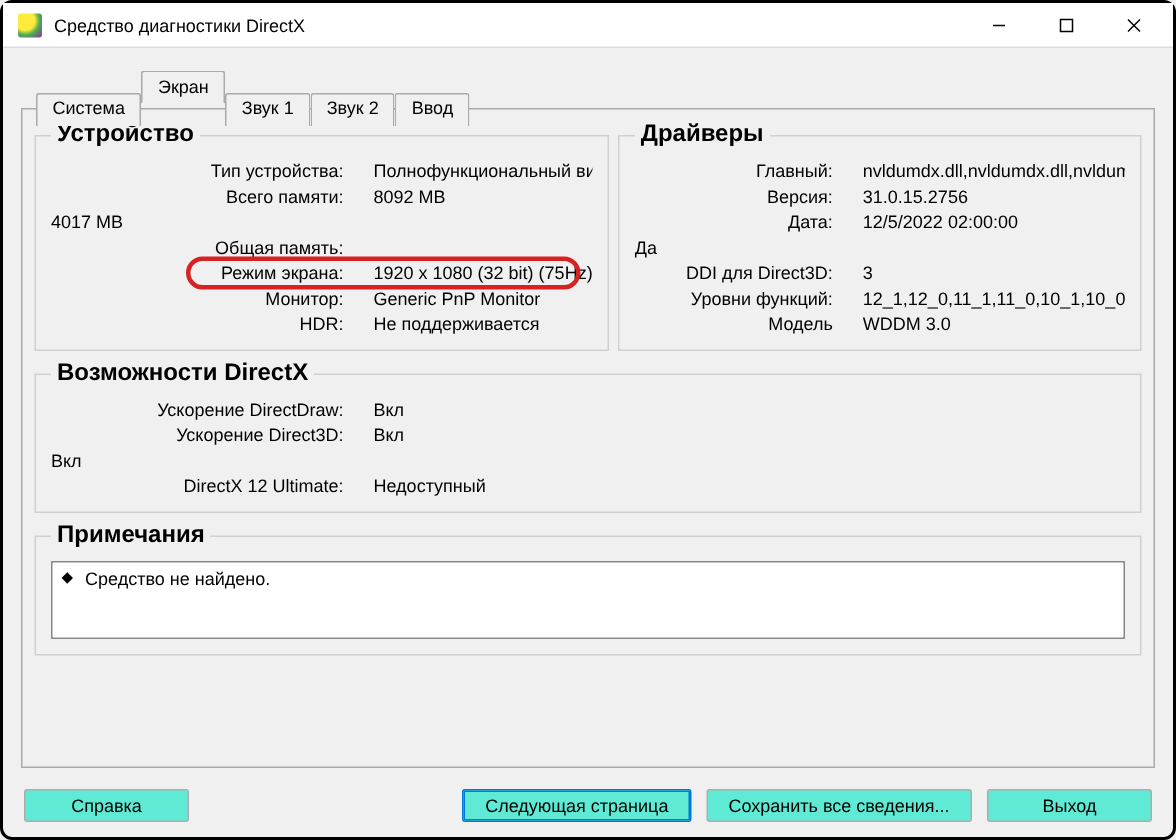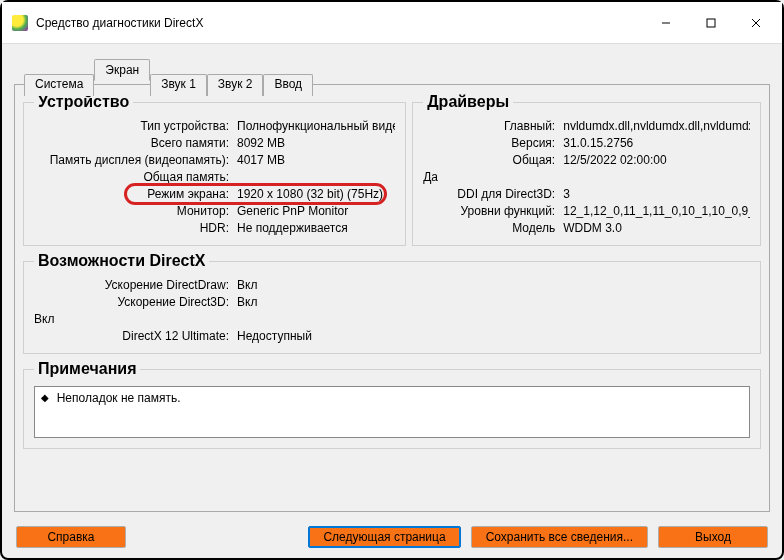--- a/index.html
+++ b/index.html
@@ -1,48 +1,48 @@
 <!DOCTYPE html>
 <html><head>
 <meta charset="utf-8">
 <style>
 * { box-sizing: border-box; margin: 0; padding: 0; }
 body { width: 784px; height: 560px; font-family: "Segoe UI", Tahoma, sans-serif; font-size: 12px; background: #f0f0f0; overflow: hidden; }
 .window { width: 784px; height: 560px; border: 2px solid #000; border-radius: 8px; background: #f0f0f0; display: flex; flex-direction: column; }
-.titlebar { height: 42px; background: #fff; display: flex; align-items: center; padding: 0 4px; border-bottom: 1px solid #ddd; }
+.titlebar { height: 30px; background: #fff; display: flex; align-items: center; padding: 0 4px; border-bottom: 1px solid #ddd; }
 .titlebar .icon { width: 16px; height: 16px; margin: 0 8px 0 6px; background: radial-gradient(circle at 30% 30%, #ffeb3b 40%, #4caf50 60%, #9c27b0); border-radius: 2px; }
 .titlebar .title { flex: 1; font-size: 12px; color: #000; }
 .titlebar .btns { display: flex; }
 .titlebar .btn { width: 45px; height: 30px; display: flex; align-items: center; justify-content: center; color: #000; }
 .content { flex: 1; padding: 8px 12px; display: flex; flex-direction: column; gap: 4px; }
 .tabs { display: flex; gap: 0; margin-top: 6px; margin-left: 10px; }
 .tab { padding: 3px 10px; background: #f0f0f0; border: 1px solid #aaa; border-bottom: none; font-size: 12px; border-radius: 2px 2px 0 0; position: relative; top: 1px; }
 .tab.active { background: #f0f0f0; border-bottom: 1px solid #f0f0f0; z-index: 2; }
 .tab:not(.active) { top: 16px; padding-top: 2px; padding-bottom: 2px; }
 .tabpanel { border: 1px solid #aaa; flex: 1; padding: 8px; display: flex; flex-direction: column; gap: 6px; background: #f0f0f0; }
 .row2 { display: flex; gap: 6px; }
 fieldset { border: 1px solid #d0d0d0; padding: 8px 10px 10px 10px; font-size: 12px; min-width: 0; }
 legend { padding: 0 4px; font-size: 16px; font-weight: bold; }
 .device-fs { flex: 1.05; }
 .drivers-fs { flex: 0.95; }
 .kvlist { display: flex; flex-direction: column; gap: 3px; }
-.kv { display: flex; align-items: center; gap: 8px; white-space: nowrap; }
+.kv { display: flex; align-items: center; gap: 20px; white-space: nowrap; }
 .kv .k { width: 195px; text-align: right; }
 .kv .v { flex: 1; text-align: left; overflow: hidden; text-overflow: clip; }
 .drivers-fs .kv .k { width: 132px; }
 .drivers-fs .kv .v { overflow: hidden; }
 .highlight { position: relative; align-items: flex-end; }
 .highlight::before { content: ""; position: absolute; left: 90px; right: 8px; top: -4px; bottom: -4px; border: 3px solid #d62222; border-radius: 14px; pointer-events: none; }
 .caps-fs .kv .k { width: 195px; }
 .notes-fs { }
 .notes-box { border: 1px solid #888; background: #fff; height: 52px; padding: 4px 6px; display: flex; align-items: flex-start; gap: 8px; font-size: 12px; }
 .bullet { font-size: 10px; line-height: 14px; }
 .footer { display: flex; gap: 10px; padding: 6px 14px 10px 14px; align-items: center; }
 .footer .spacer { flex: 1; }
-button.win { background: #f97316; border: 1px solid #adadad; padding: 3px 14px; font-size: 12px; font-family: inherit; min-width: 110px; border-radius: 2px; }
+button.win { background: #5eead4; border: 1px solid #adadad; padding: 3px 14px; font-size: 12px; font-family: inherit; min-width: 110px; border-radius: 2px; }
 button.win.default { border: 1px solid #0078d7; box-shadow: inset 0 0 0 1px #0078d7; }
 </style>
 </head>
 <body>
 
 <div class="window">
   <div class="titlebar">
     <div class="icon"></div>
     <div class="title">Средство диагностики DirectX</div>
     <div class="btns">
@@ -82,21 +82,20 @@
           <div class="kvlist">
             <div class="kv">
                 <span class="k">Тип устройства:</span>
                 <span class="v">Полнофункциональный видеоадапт</span>
               </div>
             <div class="kv">
                 <span class="k">Всего памяти:</span>
                 <span class="v">8092 MB</span>
               </div>
             <div class="kv">
-                <span class="k">Память дисплея (видеопамять):</span>
                 <span class="v">4017 MB</span>
               </div>
             <div class="kv">
                 <span class="k">Общая память:</span>
               </div>
             <div class="kv highlight">
                 <span class="k">Режим экрана:</span>
                 <span class="v">1920 x 1080 (32 bit) (75Hz)</span>
               </div>
             <div class="kv">
@@ -115,21 +114,21 @@
           <div class="kvlist">
             <div class="kv">
                 <span class="k">Главный:</span>
                 <span class="v">nvldumdx.dll,nvldumdx.dll,nvldumdx.d</span>
               </div>
             <div class="kv">
                 <span class="k">Версия:</span>
                 <span class="v">31.0.15.2756</span>
               </div>
             <div class="kv">
-                <span class="k">Общая:</span>
+                <span class="k">Дата:</span>
                 <span class="v">12/5/2022 02:00:00</span>
               </div>
             <div class="kv">
                 <span class="v">Да</span>
               </div>
             <div class="kv">
                 <span class="k">DDI для Direct3D:</span>
                 <span class="v">3</span>
               </div>
             <div class="kv">
@@ -162,21 +161,21 @@
               <span class="k">DirectX 12 Ultimate:</span>
               <span class="v">Недоступный</span>
             </div>
         </div>
       </fieldset>
 
       <fieldset class="notes-fs">
         <legend>Примечания</legend>
         <div class="notes-box">
           <span class="bullet">◆</span>
-          <span>Неполадок не память.</span>
+          <span>Средство не найдено.</span>
         </div>
       </fieldset>
     </div>
   </div>
 
   <div class="footer">
     <button class="win">Справка</button>
     <div class="spacer"></div>
     <button class="win default">Следующая страница</button>
     <button class="win" style="min-width:170px">Сохранить все сведения...</button>

